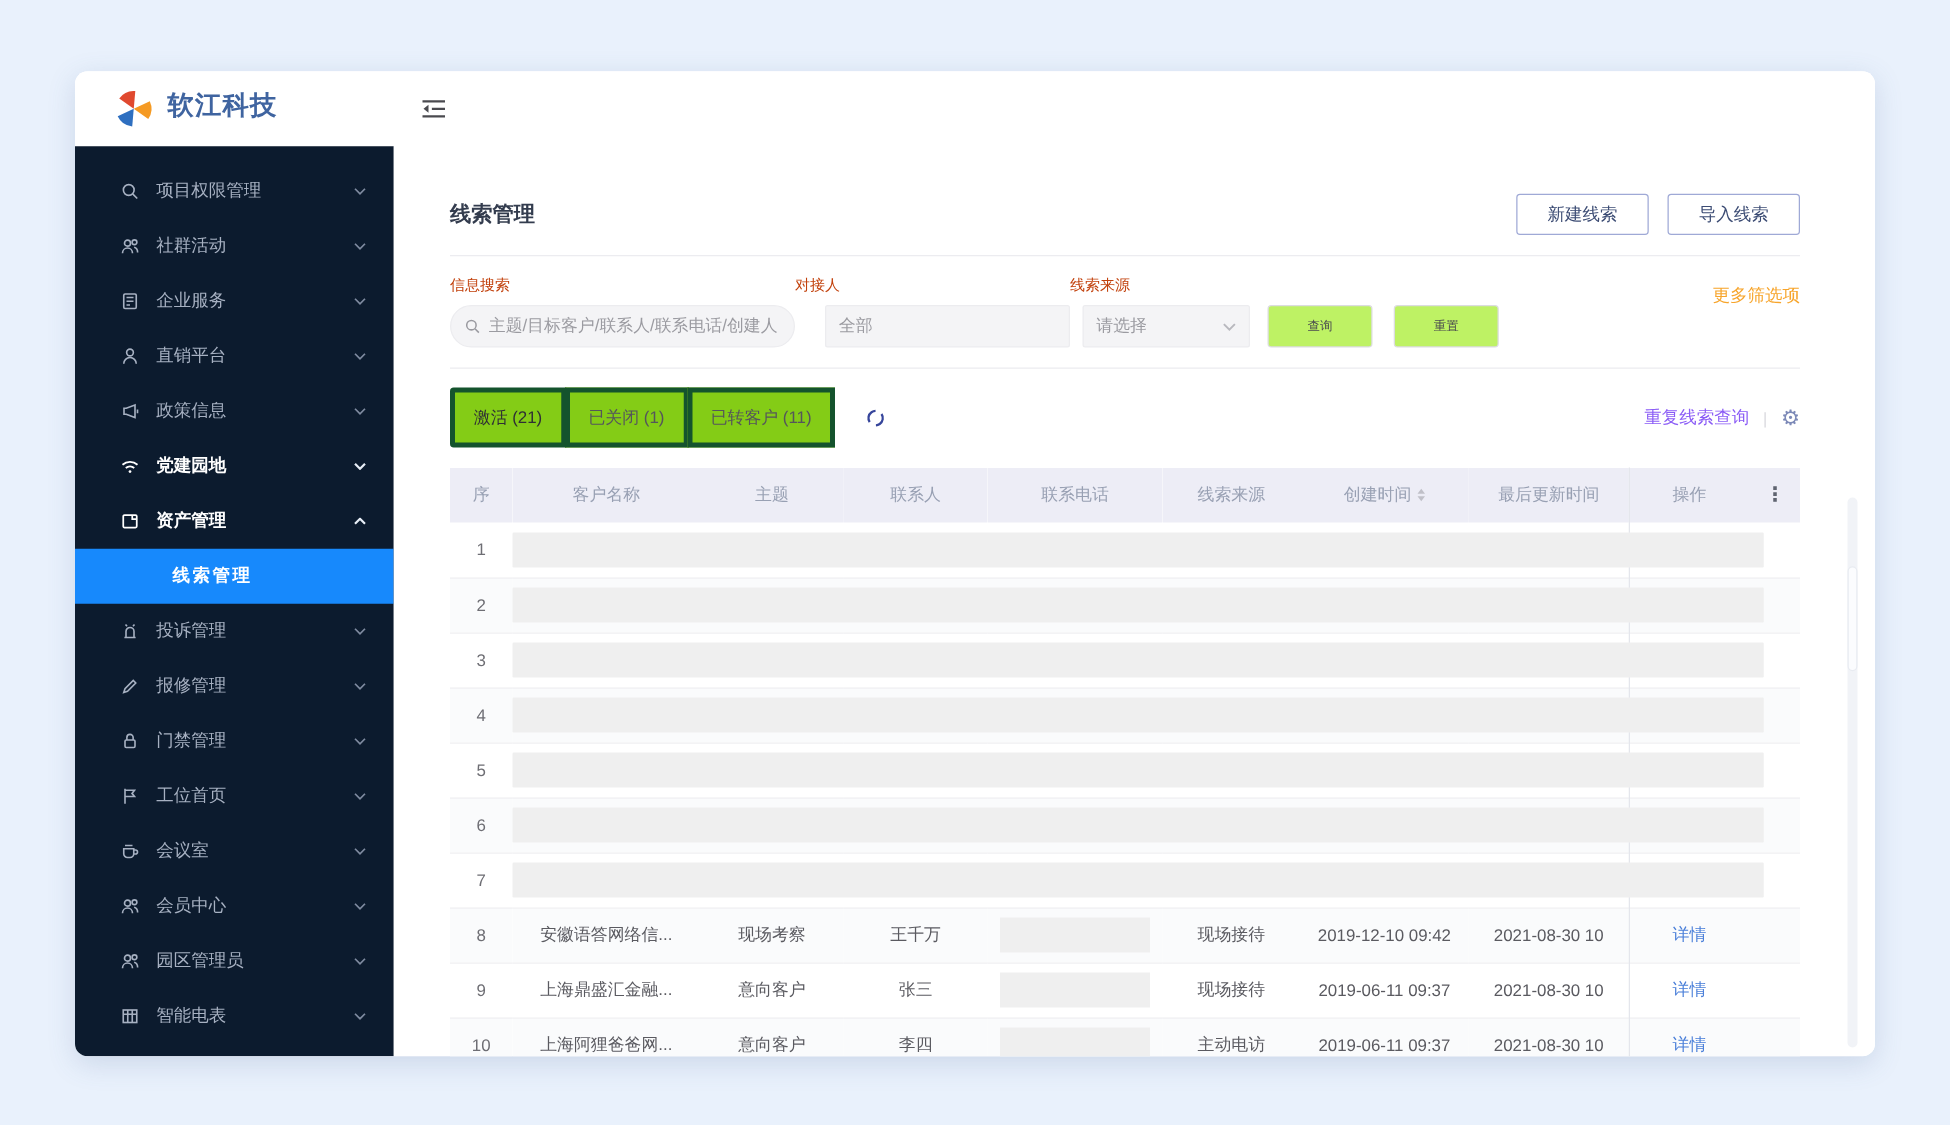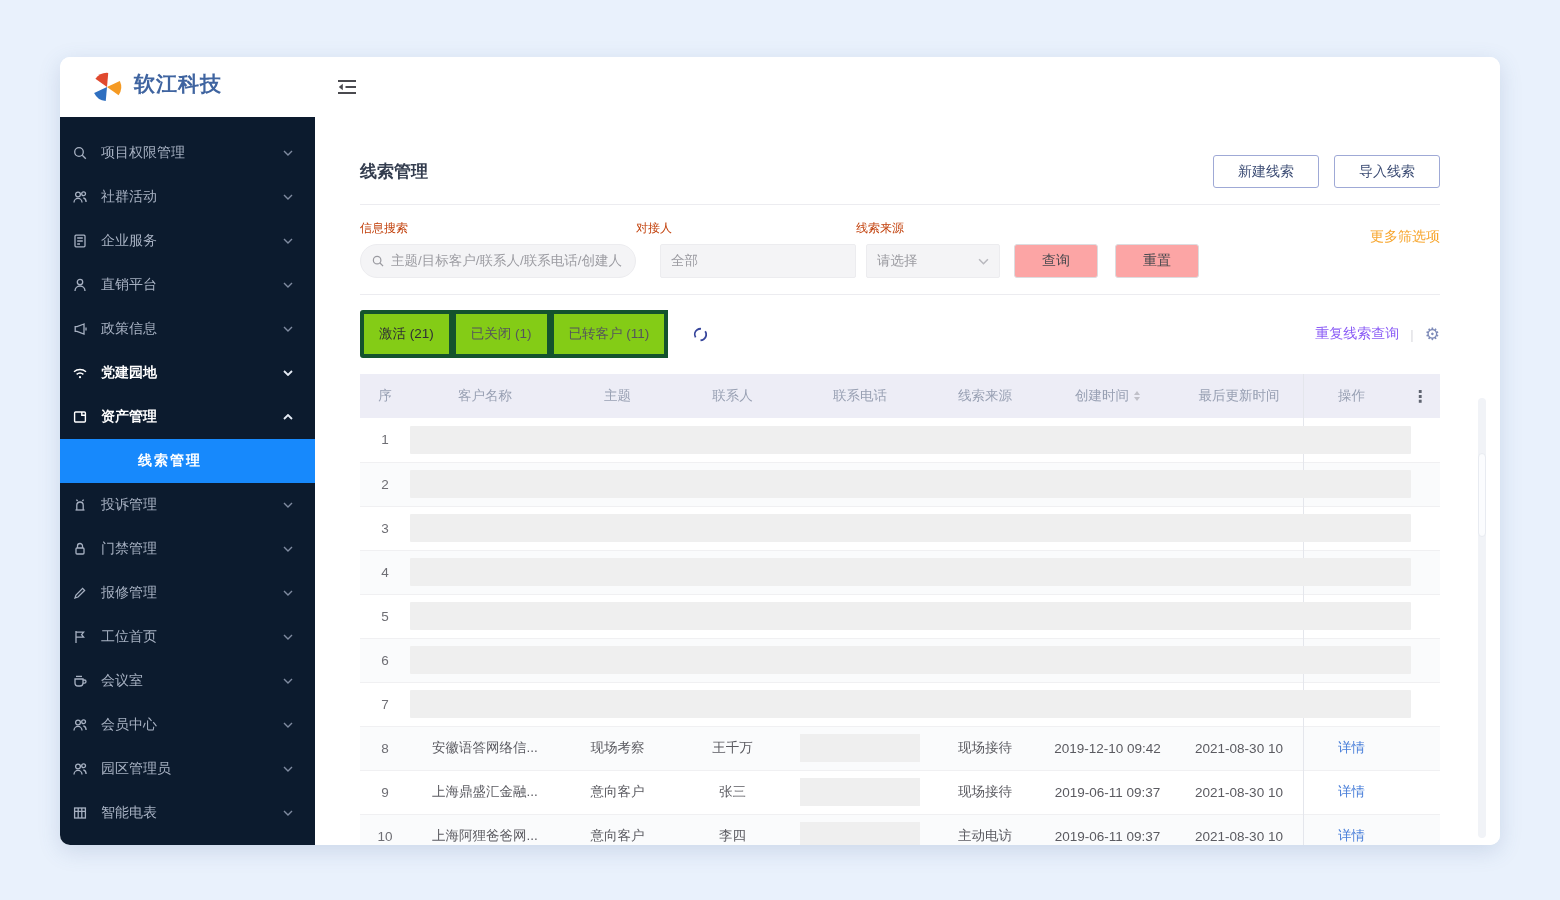--- a/index.html
+++ b/index.html
@@ -16,21 +16,21 @@
     display:flex; flex-direction:column;
   }
   
   .topbar { height:60px; flex:0 0 60px; display:flex; align-items:center; background:#fff; }
   .brand { width:255px; flex:0 0 255px; display:flex; align-items:flex-start; padding-left:30px; gap:10px; }
   .brand-name { font-size:21px; font-weight:700; color:#3f64a0; letter-spacing:1px; }
   .fold-btn { margin-left:22px; display:flex; align-items:center; cursor:pointer; }
   
   .body-row { flex:1; display:flex; min-height:0; }
   .sidebar { width:255px; flex:0 0 255px; background:#0c1b2e; padding-top:14px; overflow:hidden; }
-  .menu-item { height:44px; display:flex; align-items:center; gap:13px; padding:0 22px 0 12px;
+  .menu-item { height:44px; display:flex; align-items:center; gap:13px; padding:0 22px 0 36px;
                color:#a7b1c2; font-size:14px; cursor:pointer; }
   .menu-item .mi-label { flex:1; white-space:nowrap; }
   .menu-item .chev { color:#7f8ba0; }
   .menu-item.bold { color:#ffffff; font-weight:700; }
   .menu-item.bold .chev { color:#e6ecf5; }
   .menu-sub { height:44px; display:flex; align-items:center; padding-left:78px;
               font-size:14px; cursor:pointer; }
   .menu-sub.active { background:#1789fc; color:#fff; font-weight:600; letter-spacing:2px; }
   .icon16 { width:16px; height:16px; flex:0 0 16px; }
   
@@ -46,22 +46,22 @@
   .filters { display:flex; align-items:flex-end; margin-top:15px; }
   .filter-block { display:flex; flex-direction:column; gap:7px; }
   .filter-label { font-size:12px; color:#c2410c; }
   .finput { height:34px; background:#f4f4f6; border:1px solid #ececef; border-radius:2px;
             display:flex; align-items:center; gap:6px; padding:0 10px;
             font-size:13.5px; color:#9b9ba1; cursor:text; }
   .w-search { width:276px;border-radius:17px; }
   .w-contact { width:196px; margin-left:24px; }
   .w-source { width:134px; margin-left:10px; cursor:pointer; }
   .w-source .sel-caret { margin-left:auto; }
-  .btn-grey { width:84px; height:34px; background:#fca5a5; border:1px solid #dcdcdf;
-              border-radius:3px; color:#4a4a4f; font-size:14px; cursor:pointer;
+  .btn-grey { width:84px; height:34px; background:#bef264; border:1px solid #dcdcdf;
+              border-radius:3px; color:#4a4a4f; font-size:10px; cursor:pointer;
               display:flex; align-items:center; justify-content:center; }
   .btn-query { margin-left:14px; }
   .btn-reset { margin-left:17px; }
   .more-filters { margin-left:auto; align-self:center; margin-bottom:24px;
                   color:#f7a52c; font-size:14px; cursor:pointer; }
   
   .tabs-row { display:flex; align-items:center; margin-top:15px; }
   .tab { height:48px; padding:0 15px; background:#84cc16; border:4px solid #14532d;
          display:flex; align-items:center; font-size:13.5px; color:#55555c;
          margin-left:-1px; cursor:pointer; }
@@ -232,34 +232,34 @@
             <line x1="10.4" y1="4" x2="11.6" y2="2.6"></line>
           </svg>
         <span class="mi-label">投诉管理</span>
         <svg class="chev" width="10" height="6" viewBox="0 0 10 6" fill="none" stroke="currentColor" stroke-width="1.4">
             <polyline points="1,1 5,5 9,1"></polyline>
           </svg>
       </div>
 
       <div class="menu-item">
         <svg class="icon16" viewBox="0 0 16 16" fill="none" stroke="#a7b1c2" stroke-width="1.3">
+            <path d="M3 13 L4 10 L10.6 3.4 L12.6 5.4 L6 12 L3 13 Z"></path>
+          </svg>
+        <span class="mi-label">报修管理</span>
+        <svg class="chev" width="10" height="6" viewBox="0 0 10 6" fill="none" stroke="currentColor" stroke-width="1.4">
+            <polyline points="1,1 5,5 9,1"></polyline>
+          </svg>
+      </div>
+
+      <div class="menu-item">
+        <svg class="icon16" viewBox="0 0 16 16" fill="none" stroke="#a7b1c2" stroke-width="1.3">
             <rect x="4" y="7" width="8" height="6" rx="1"></rect>
             <path d="M5.5 7 V5 a2.5 2.5 0 0 1 5 0 v2"></path>
           </svg>
         <span class="mi-label">门禁管理</span>
-        <svg class="chev" width="10" height="6" viewBox="0 0 10 6" fill="none" stroke="currentColor" stroke-width="1.4">
-            <polyline points="1,1 5,5 9,1"></polyline>
-          </svg>
-      </div>
-
-      <div class="menu-item">
-        <svg class="icon16" viewBox="0 0 16 16" fill="none" stroke="#a7b1c2" stroke-width="1.3">
-            <path d="M3 13 L4 10 L10.6 3.4 L12.6 5.4 L6 12 L3 13 Z"></path>
-          </svg>
-        <span class="mi-label">报修管理</span>
         <svg class="chev" width="10" height="6" viewBox="0 0 10 6" fill="none" stroke="currentColor" stroke-width="1.4">
             <polyline points="1,1 5,5 9,1"></polyline>
           </svg>
       </div>
 
       <div class="menu-item">
         <svg class="icon16" viewBox="0 0 16 16" fill="none" stroke="#a7b1c2" stroke-width="1.3">
             <line x1="4" y1="2" x2="4" y2="14"></line>
             <path d="M4 3.2 h7.6 L9.6 5.7 L11.6 8.2 H4"></path>
           </svg>

